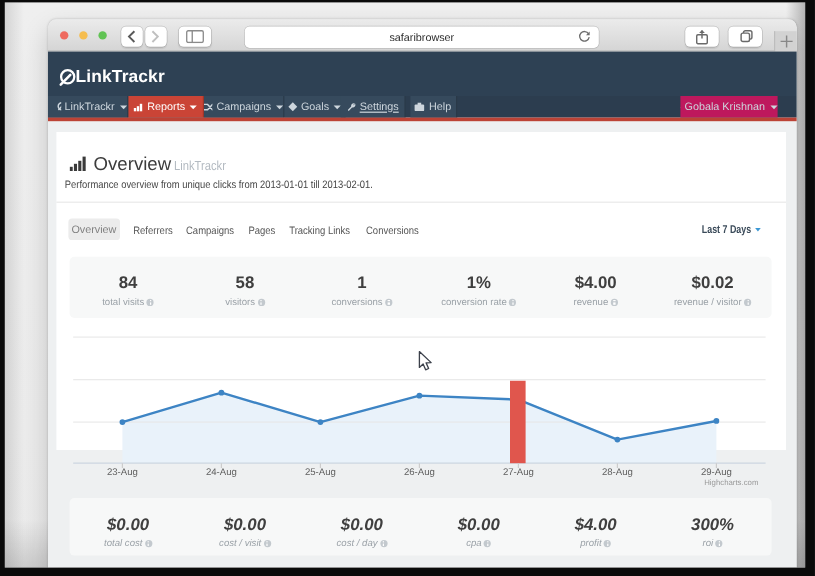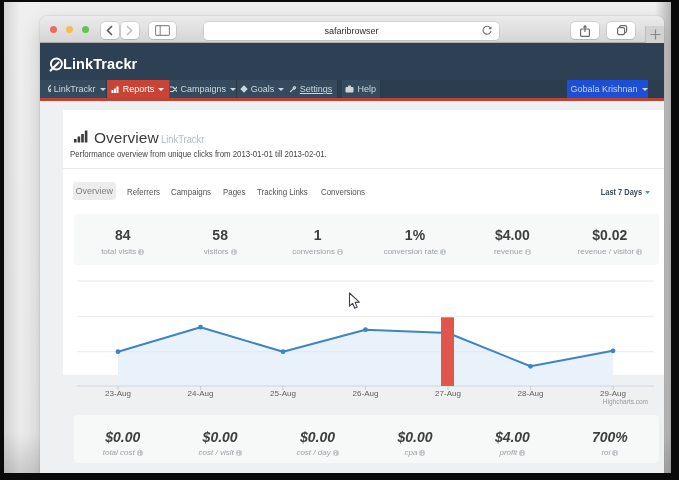--- a/index.html
+++ b/index.html
@@ -26,21 +26,21 @@
 
 .topbar { position:absolute; left:0; top:27px; width:624px; height:37px; background:#2e4154; }
 .logo-txt { position:absolute; left:23px; top:12.5px; color:#fff; font-size:14.5px; font-weight:bold; letter-spacing:0.1px; }
 .navbar { position:absolute; left:0; top:64px; width:624px; height:18px; background:#2c3d4f; }
 .redline { position:absolute; left:0; top:82px; width:624px; height:3px; background:#bc4336; }
 .nav-item { position:absolute; top:0; height:18px; background:#364a5d; border-right:1px solid rgba(0,0,0,0.22);
   color:#cdd6dd; font-size:9px; line-height:18px; white-space:nowrap; display:flex; align-items:center; justify-content:center; }
 .nav-item .ic { display:block; margin-right:3px; }
 .caret { display:inline-block; width:0; height:0; border-left:3px solid transparent; border-right:3px solid transparent; border-top:3.5px solid #cdd6dd; margin-left:4px; }
 
-.container { position:absolute; left:23px; top:94px; width:608px; height:265px; background:#fff; }
+.container { position:absolute; left:7px; top:94px; width:608px; height:265px; background:#fff; }
 .h-ic { position:absolute; left:11px; top:20px; }
 .h-title { position:absolute; left:31px; top:19px; font-size:15.5px; color:#3c3c3c; }
 .h-sub   { position:absolute; left:98px; top:23px; font-size:11px; color:#b3bac1; transform:scaleX(0.85); transform-origin:0 0; }
 .h-desc  { position:absolute; left:7.3px; top:38.5px; font-size:9px; color:#454545; transform:scaleX(0.87); transform-origin:0 0; }
 .divider { position:absolute; left:0; top:58px; width:608px; height:1px; background:#e9e9e9; }
 .tab { position:absolute; top:76.5px; font-size:9px; color:#555; white-space:nowrap; transform:scaleX(0.88); transform-origin:0 0; }
 .tab-active { position:absolute; left:10px; top:71.5px; width:42.5px; height:18px; background:#ececec; border-radius:3px;
   font-size:9px; color:#808080; text-align:center; line-height:18px; }
 .last7 { position:absolute; right:21px; top:76px; font-size:9.5px; color:#3a4a59; font-weight:bold; transform:scaleX(0.78); transform-origin:100% 0; }
 .last7 .caret { border-top-color:#3a97d4; margin-left:4px; vertical-align:1px; }
@@ -135,21 +135,21 @@
       <svg class="ic" width="8" height="8">
             <path d="M6.8,1.2 a2.3 2.3 0 0 0 -3.2 2.6 L0.8,6.6 L1.6,7.4 L4.4,4.6 a2.3 2.3 0 0 0 2.6 -3.2 L5.6,2.8 L5.2,2.4 Z" fill="#cdd6dd"></path>
           </svg>
       Settings</div>
     <div class="nav-item" style="left:302px;width:38.5px;">
       <svg class="ic" width="9" height="8">
             <rect x="0.5" y="2" width="8" height="5.6" rx="1" fill="#cdd6dd"></rect>
             <rect x="3" y="0.6" width="3" height="2" fill="#cdd6dd"></rect>
           </svg>
       Help</div>
-    <div class="nav-item" style="left:527px;width:80.5px;background:#1d4ed8;border-right:none;">
+    <div class="nav-item" style="left:527px;width:80.5px;background:#be185d;border-right:none;">
       <svg class="ic" width="8" height="9" viewBox="0 0 8 9">
             <circle cx="4" cy="2.4" r="2" fill="#cdd6dd"></circle>
             <path d="M0.5,8.4 C0.5,5.8 2,4.8 4,4.8 C6,4.8 7.5,5.8 7.5,8.4 Z" fill="#cdd6dd"></path>
           </svg>
       Gobala Krishnan<span class="caret"></span></div>
   </div>
   <div class="redline"></div>
   <div class="container">
     <svg class="h-ic" width="16" height="13">
           <rect x="0" y="9" width="2.6" height="3.5" fill="#3a3a3a"></rect>
@@ -243,21 +243,21 @@
           </div>
       <div class="col">
             <div class="num">$0.00</div>
             <div class="lbl">cpa<span class="inf"></span></div>
           </div>
       <div class="col">
             <div class="num">$4.00</div>
             <div class="lbl">profit<span class="inf"></span></div>
           </div>
       <div class="col">
-            <div class="num">700%</div>
+            <div class="num">300%</div>
             <div class="lbl">roi<span class="inf"></span></div>
           </div>
     </div>
   </div>
 </div>
 </div>
 <svg class="cursor" width="13" height="18" viewBox="0 0 13 18">
   <path d="M1.5,1 L1.5,14.2 L4.6,11.3 L6.7,16.2 L9.2,15.1 L7.1,10.4 L11.3,10.2 Z" fill="#fff" stroke="#3c414b" stroke-width="1.1" stroke-linejoin="round"></path>
 </svg>
 

